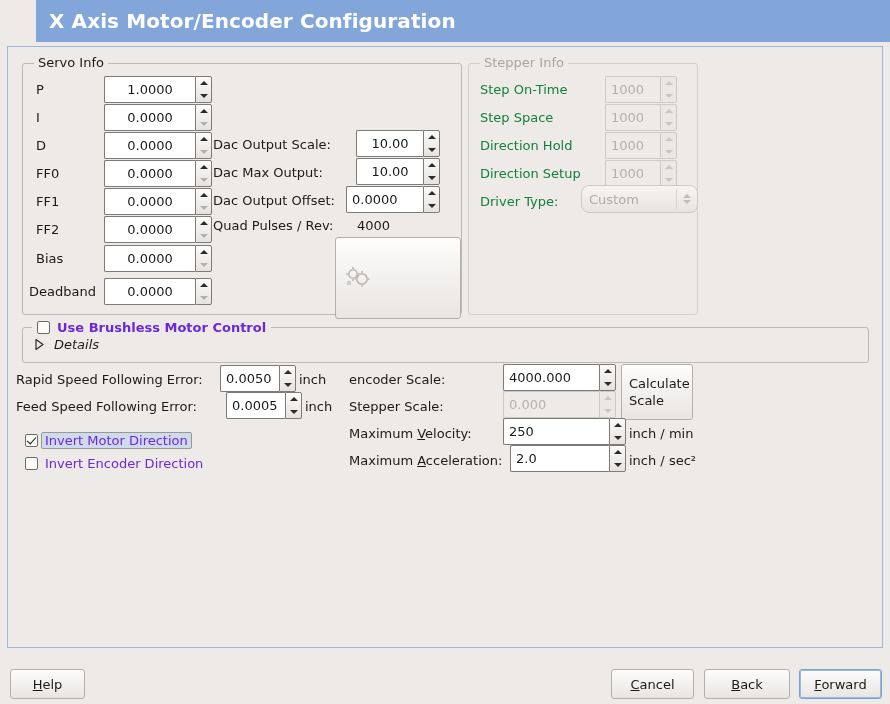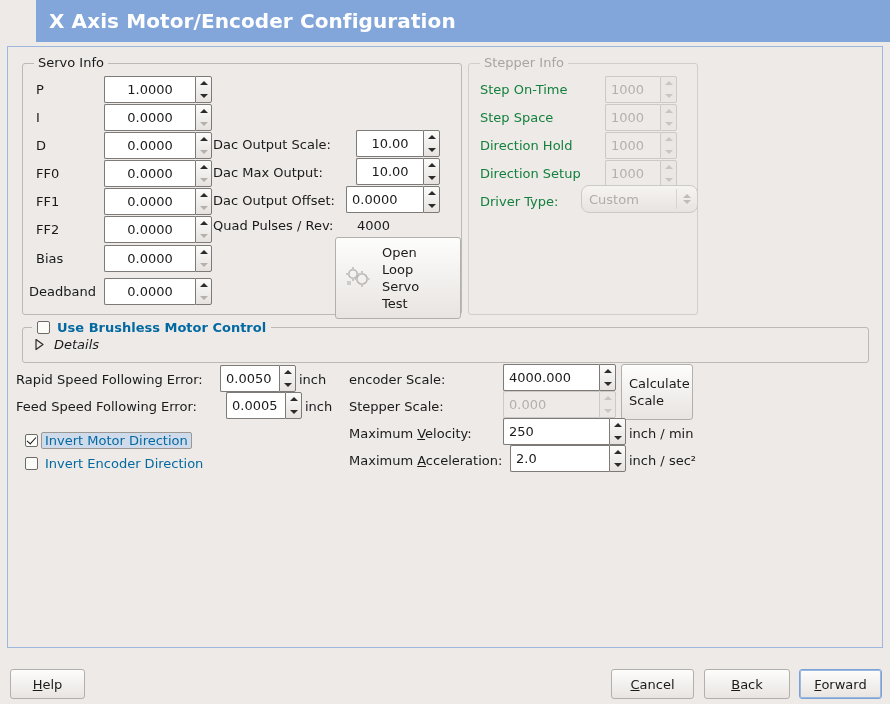--- a/index.html
+++ b/index.html
@@ -125,21 +125,21 @@
     border: 1px solid #6e6a67; border-radius: 2px; background: #fbfbfa;
     position: relative;
   }
   .cbox.checked::after {
     content: "";
     position: absolute; left: 3px; top: 0px;
     width: 4px; height: 8px;
     border: solid #141414; border-width: 0 1.6px 1.6px 0;
     transform: rotate(42deg);
   }
-  .cbtext { font-size: 13px; color: #0369a1; white-space: nowrap; }
+  .cbtext { font-size: 13px; color: #6d28d9; white-space: nowrap; }
   .cbtext.b { font-weight: bold; }
   .cbtext.focus {
     background: #cfdbea; border: 1px solid #9a9893; border-radius: 2px;
     padding: 0 3px; margin: -1px -4px;
   }
 
   
   .exp { position: absolute; display: flex; align-items: center; gap: 9px; }
   .exp svg { display: block; }
 
@@ -322,26 +322,20 @@
             <rect x="17" y="6" width="2" height="3.5"></rect>
               <rect x="17" y="18.5" width="2" height="3.5"></rect>
             <rect x="10.5" y="13" width="3.5" height="2"></rect>
               <rect x="22" y="13" width="3.5" height="2"></rect>
           </g>
           <g fill="#cfcbc8">
             <rect x="3" y="16" width="4" height="4"></rect>
           </g>
         </svg>
       </span>
-      <span class="lines">
-        <span>Open</span>
-        <span>Loop</span>
-        <span>Servo</span>
-        <span>Test</span>
-      </span>
     </div>
 
     <div class="groupbox disabled" style="left:460px; top:8px; width:230px; height:260px;">
       <div class="gb-frame"></div>
       <div class="gb-title">Stepper Info</div>
     </div>
 
     <div class="lbl dim" style="left:472px; top:35px;">Step On-Time</div>
     <div class="lbl dim" style="left:472px; top:63px;">Step Space</div>
     <div class="lbl dim" style="left:472px; top:91px;">Direction Hold</div>

